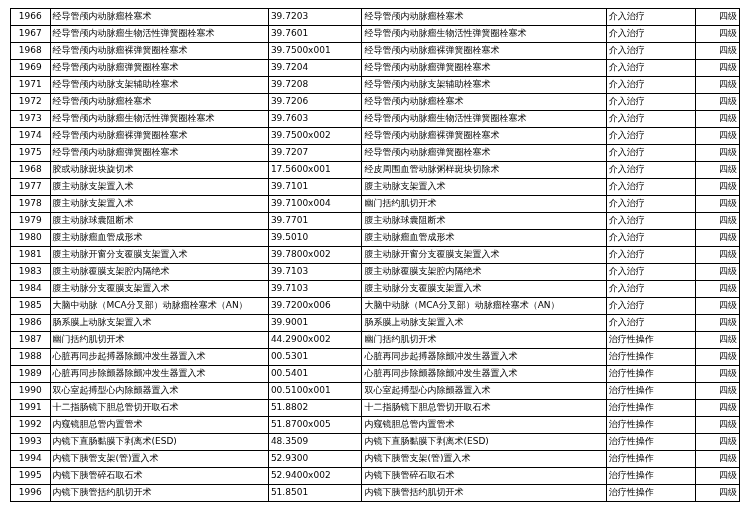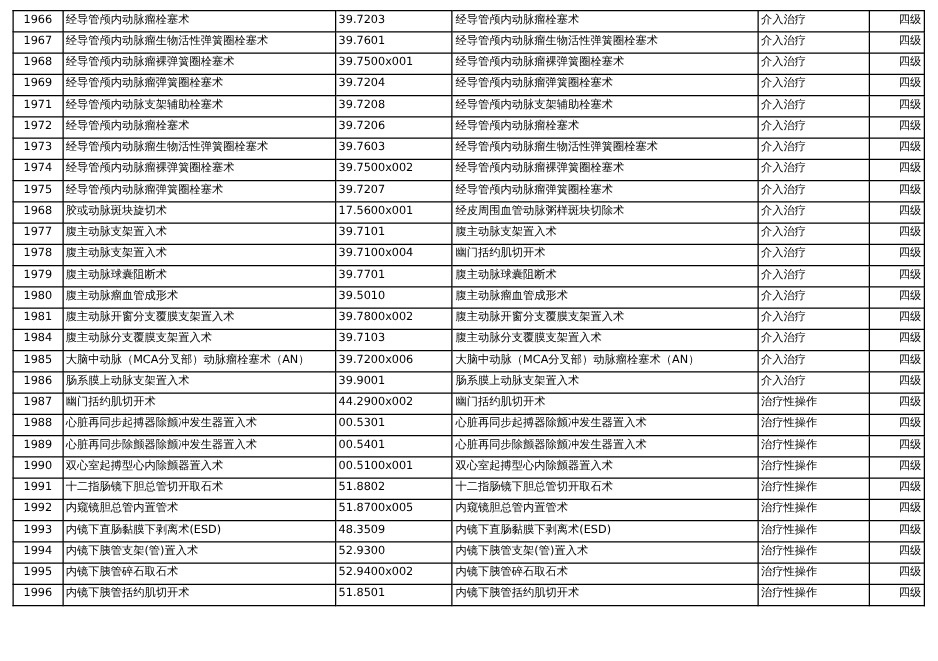--- a/index.html
+++ b/index.html
@@ -176,20 +176,28 @@
         </tr>
         <tr>
           <td class="col-seq cn">1981</td>
           <td class="col-name1 cn">腹主动脉开窗分支覆膜支架置入术</td>
           <td class="col-code cn">39.7800x002</td>
           <td class="col-name2 cn">腹主动脉开窗分支覆膜支架置入术</td>
           <td class="col-cat cn">介入治疗</td>
           <td class="col-level cn">四级</td>
         </tr>
         <tr>
+          <td class="col-seq cn">1983</td>
+          <td class="col-name1 cn">腹主动脉覆膜支架腔内隔绝术</td>
+          <td class="col-code cn">39.7103</td>
+          <td class="col-name2 cn">腹主动脉覆膜支架腔内隔绝术</td>
+          <td class="col-cat cn">介入治疗</td>
+          <td class="col-level cn">四级</td>
+        </tr>
+        <tr>
           <td class="col-seq cn">1984</td>
           <td class="col-name1 cn">腹主动脉分支覆膜支架置入术</td>
           <td class="col-code cn">39.7103</td>
           <td class="col-name2 cn">腹主动脉分支覆膜支架置入术</td>
           <td class="col-cat cn">介入治疗</td>
           <td class="col-level cn">四级</td>
         </tr>
         <tr>
           <td class="col-seq cn">1985</td>
           <td class="col-name1 cn">大脑中动脉（MCA分叉部）动脉瘤栓塞术（AN）</td>

